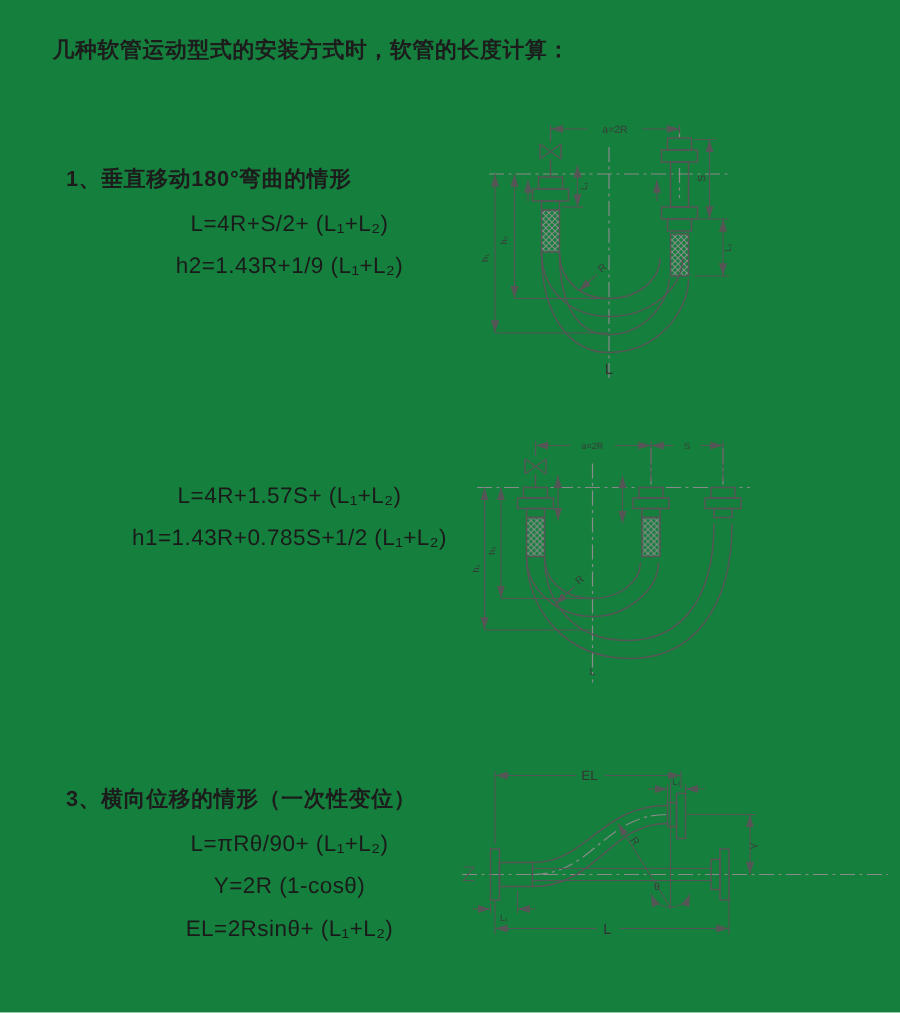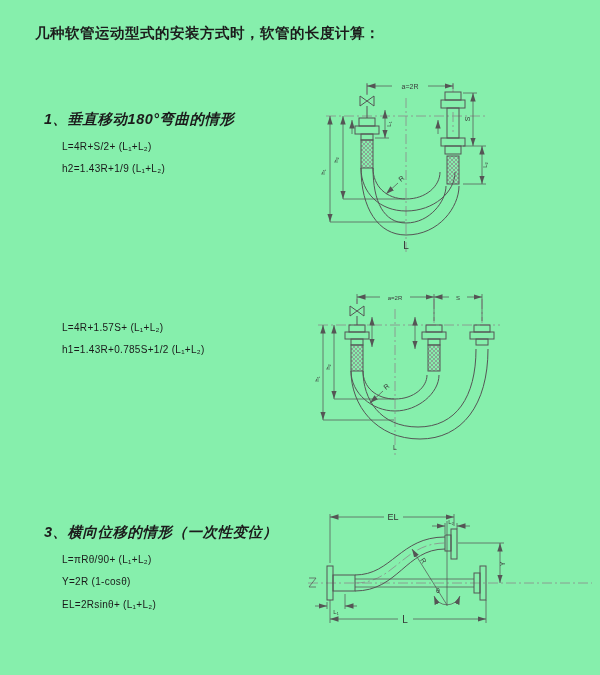--- a/index.html
+++ b/index.html
@@ -1,21 +1,21 @@
 <!DOCTYPE html>
 <html><head>
 <meta charset="utf-8">
 <style>
   html,body{margin:0;padding:0;background:#fff;}
   body{font-family:"Liberation Sans","DejaVu Sans",sans-serif;color:#222;}
-  .page{position:relative;width:600px;height:675px;background:#86efac;overflow:hidden;}
+  .page{position:relative;width:600px;height:675px;background:#15803d;overflow:hidden;}
   .page-title{position:absolute;left:35px;top:24px;font-size:14.5px;font-weight:700;letter-spacing:0.5px;color:#1c1c1c;}
   .sec{position:absolute;width:280px;}
-  .sec-heading{font-size:14.5px;font-weight:700;color:#1c1c1c;letter-spacing:0.5px;font-style:italic;}
-  .formula{font-size:10px;color:#1a1a1a;margin-top:11.5px;padding-left:18px;letter-spacing:0.3px;}
+  .sec-heading{font-size:14.5px;font-weight:700;color:#1c1c1c;letter-spacing:0.5px;}
+  .formula{font-size:15px;color:#1a1a1a;margin-top:11.5px;padding-left:18px;letter-spacing:0.3px;text-align:center;}
   #sec1{left:44px;top:110px;}
   #sec2{left:44px;top:310px;}
   #sec3{left:44px;top:523px;}
   svg.drawing{position:absolute;overflow:visible;}
   #d1{left:308px;top:72px;}
   #d2{left:310px;top:287px;}
   #d3{left:300px;top:503px;}
   .ol{stroke:#555;stroke-width:1;fill:none;}
   .thin{stroke:#555;stroke-width:0.75;fill:none;}
   .cl{stroke:#8a8a8a;stroke-width:0.8;fill:none;stroke-dasharray:10 3 2 3;}

